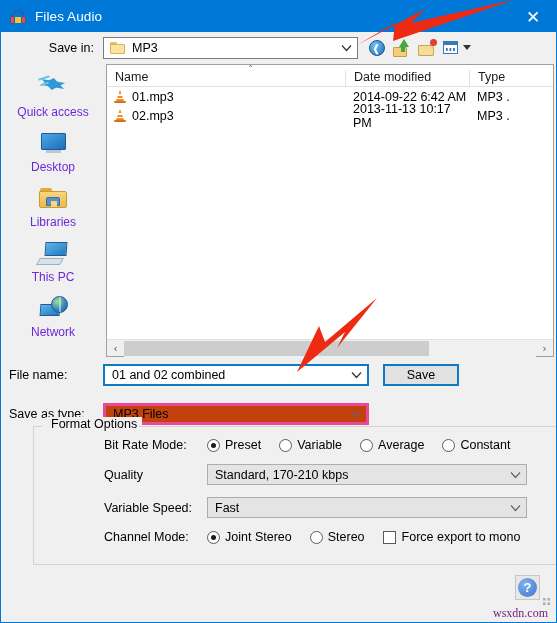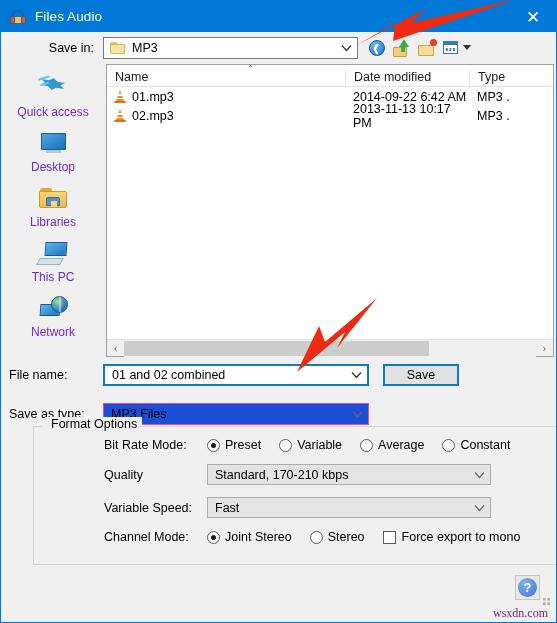--- a/index.html
+++ b/index.html
@@ -415,21 +415,21 @@
     font-size: 12.5px; color: #000;
   }
   .ncombo {
     width: 266px; height: 22px;
     position: relative;
     display: flex; align-items: center;
     background: #fff;
     border: 1px solid #7a7a7a;
   }
   .ncombo.focused { border: 2px solid #0d7bc4; }
-  .ncombo.disabledbg { background: #1d4ed8; border: 1px solid #ec4899; }
+  .ncombo.disabledbg { background: #c2410c; border: 3px solid #ec4899; }
   .ncombo .ntext { font-size: 12.5px; color: #000; padding-left: 7px; }
   .nbtn {
     width: 76px; height: 22px;
     margin-left: 14px;
     background: #e1e1e1;
     border: 1px solid #adadad;
     font-size: 12.5px; color: #000;
     display: flex; align-items: center; justify-content: center;
     cursor: default;
   }
@@ -477,21 +477,21 @@
     flex: none;
   }
   .rdot.on:after {
     content:''; position:absolute;
     left: 3px; top: 3px;
     width: 5px; height: 5px; border-radius: 50%;
     background: #1a1a1a;
   }
   .rlabel { font-size: 12.5px; color: #000; }
   .fsel {
-    width: 284px; height: 21px;
+    width: 320px; height: 21px;
     background: #e4e4e4;
     border: 1px solid #adadad;
     display: flex; align-items: center;
     position: relative;
     cursor: default;
   }
   .fsel .ntext { font-size: 12.5px; color: #000; padding-left: 7px; }
   .chk {
     display: flex; align-items: center; cursor: default;
   }

